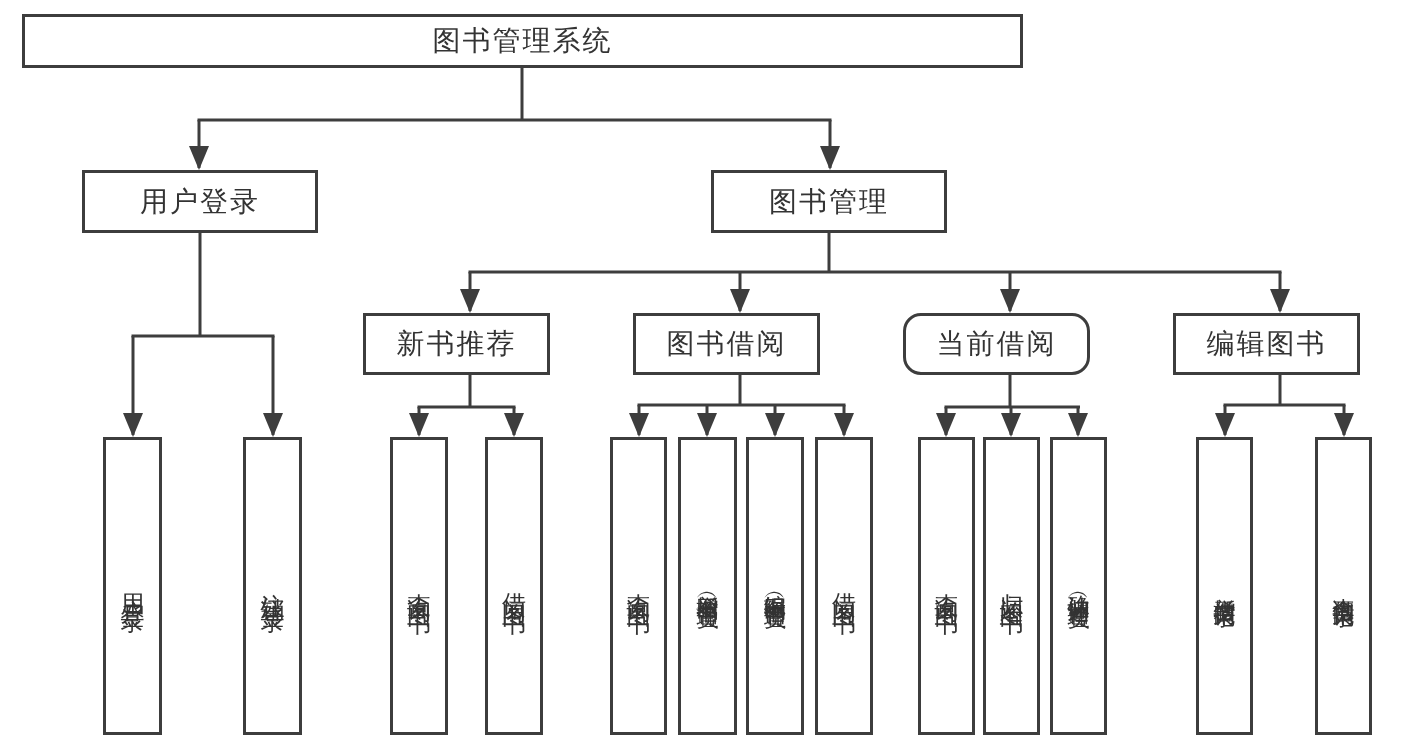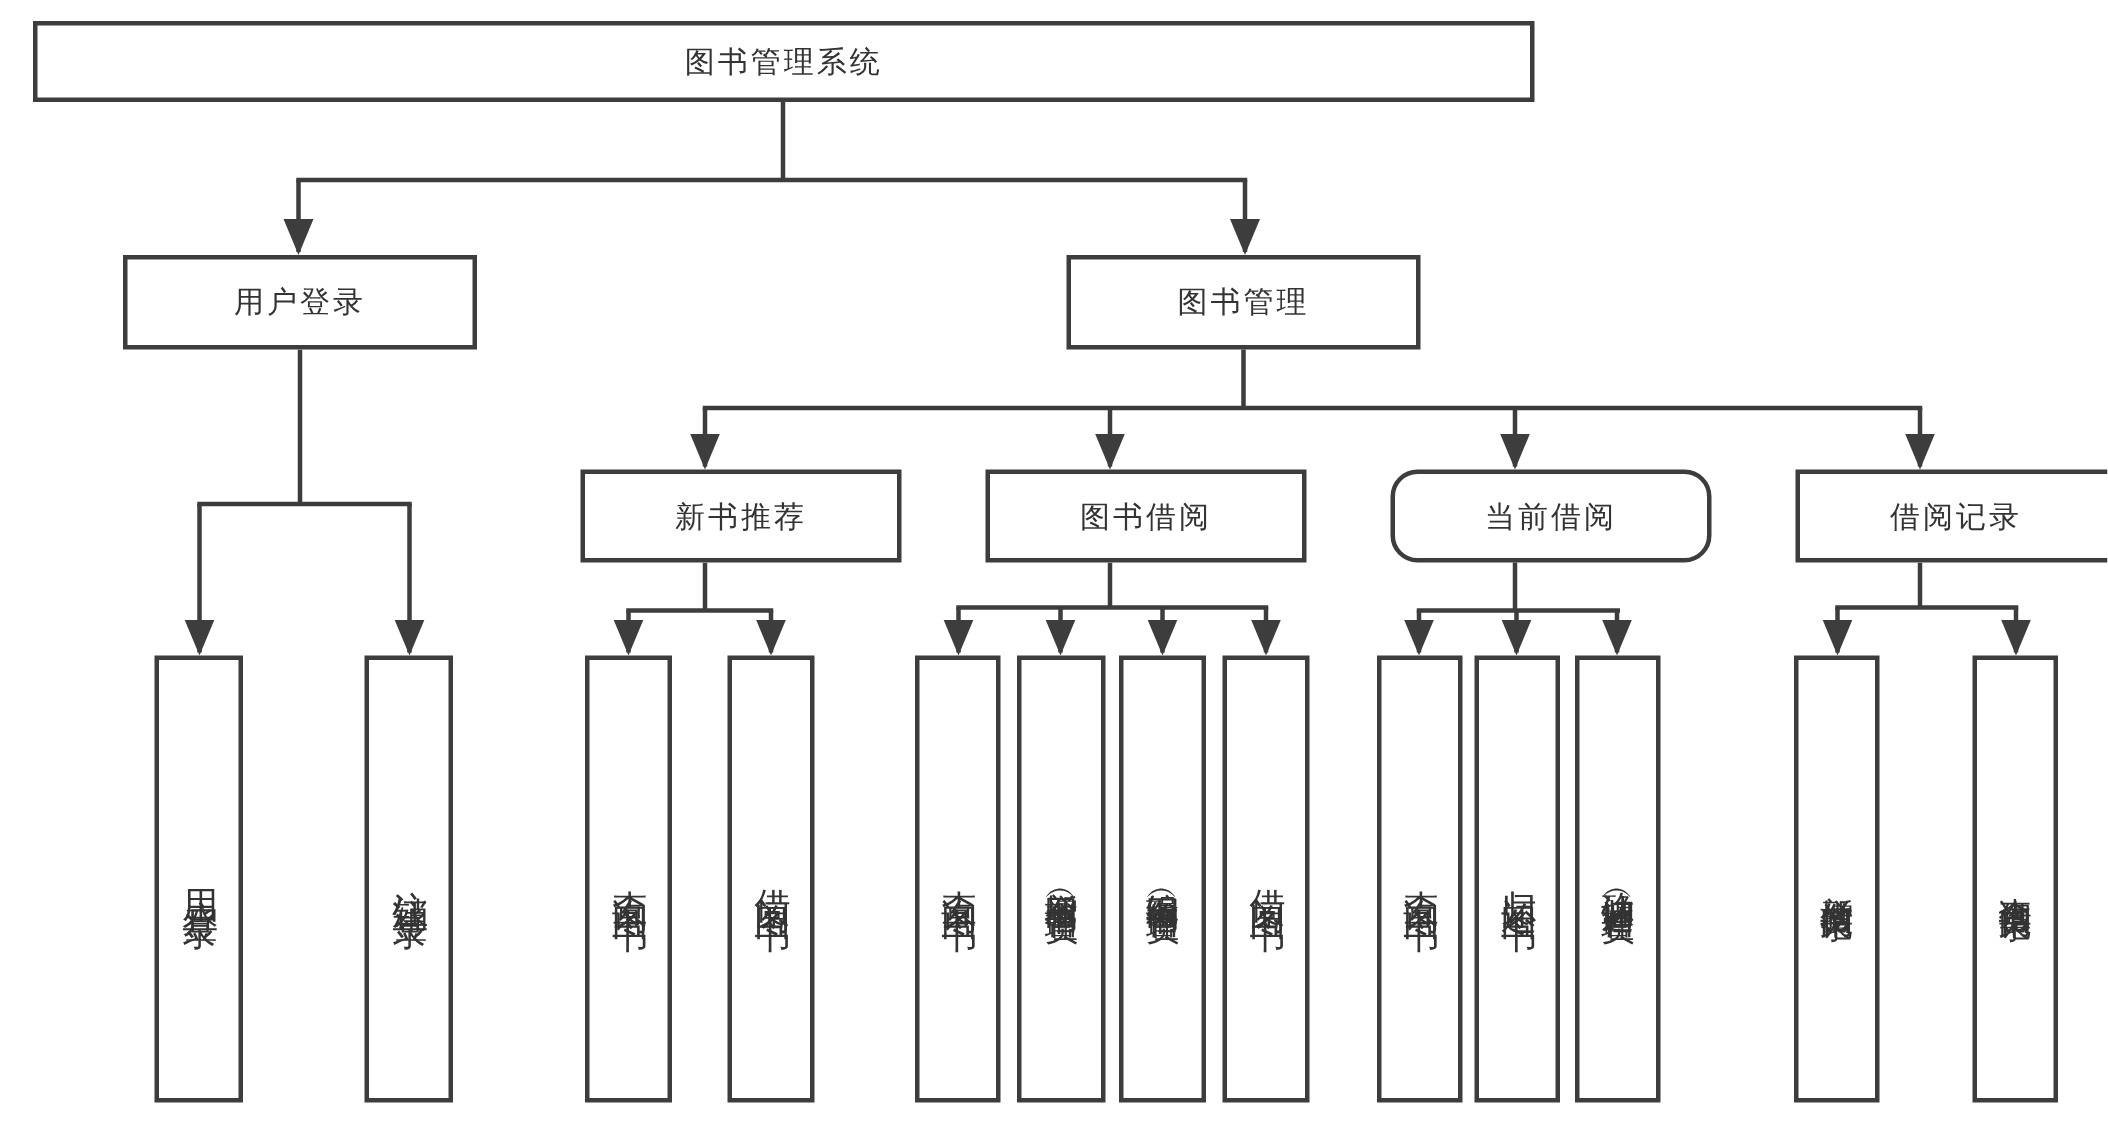--- a/index.html
+++ b/index.html
@@ -14,27 +14,27 @@
   .node{
     position:absolute;
     box-sizing:border-box;
     border:3px solid #3d3d3d;
     background:#fff;
     display:flex;align-items:center;justify-content:center;
     color:#333;
     z-index:2;
   }
   .h-node{
-    font-size:20px;
+    font-size:28px;
     letter-spacing:2px;
     white-space:nowrap;
   }
   .root{left:22px;top:14px;width:1001px;height:54px;}
   .lvl2{top:170px;width:236px;height:63px;}
-  .lvl3{top:313px;width:214px;height:62px;margin-left:24px;}
+  .lvl3{top:313px;width:187px;height:62px;}
   .leaf{
     top:437px;height:298px;
     writing-mode:vertical-rl;
     text-orientation:mixed;
     font-size:24px;
     letter-spacing:6px;
     line-height:1;
   }
   .leaf.dense{font-size:22px;letter-spacing:2px;}
   .watermark{
@@ -116,21 +116,21 @@
   <div class="node h-node lvl3" style="left:363px;">
     <span>新书推荐</span>
   </div>
   <div class="node h-node lvl3" style="left:633px;">
     <span>图书借阅</span>
   </div>
   <div class="node h-node lvl3" style="left:903px;border-radius:18px;">
     <span>当前借阅</span>
   </div>
   <div class="node h-node lvl3" style="left:1173px;">
-    <span>借阅记录</span>
+    <span>编辑图书</span>
   </div>
 
   <div class="node leaf" style="left:103px;width:59px;">
     <span>用户登录</span>
   </div>
   <div class="node leaf" style="left:243px;width:59px;">
     <span>注销登录</span>
   </div>
 
   <div class="node leaf" style="left:390px;width:58px;">

